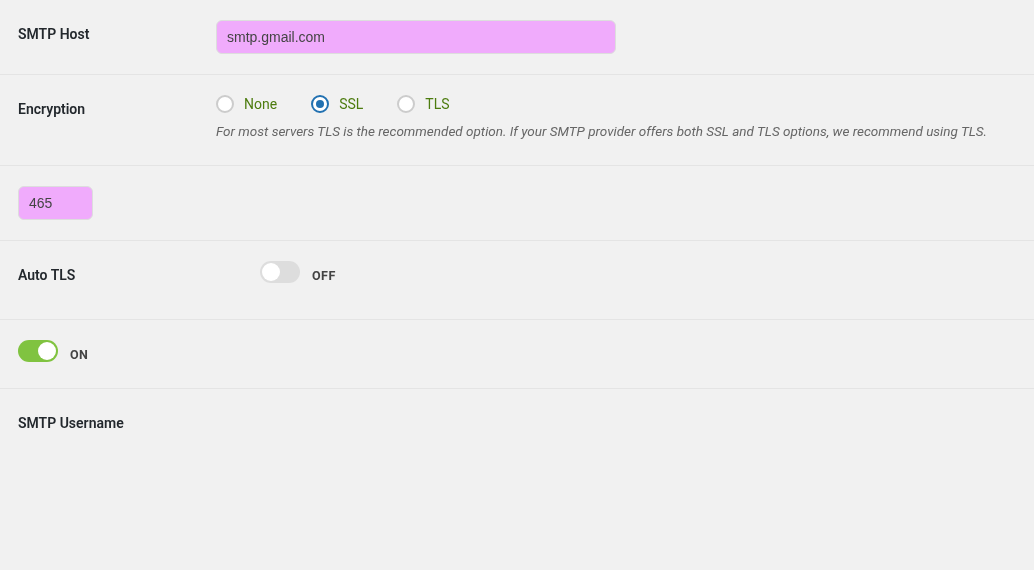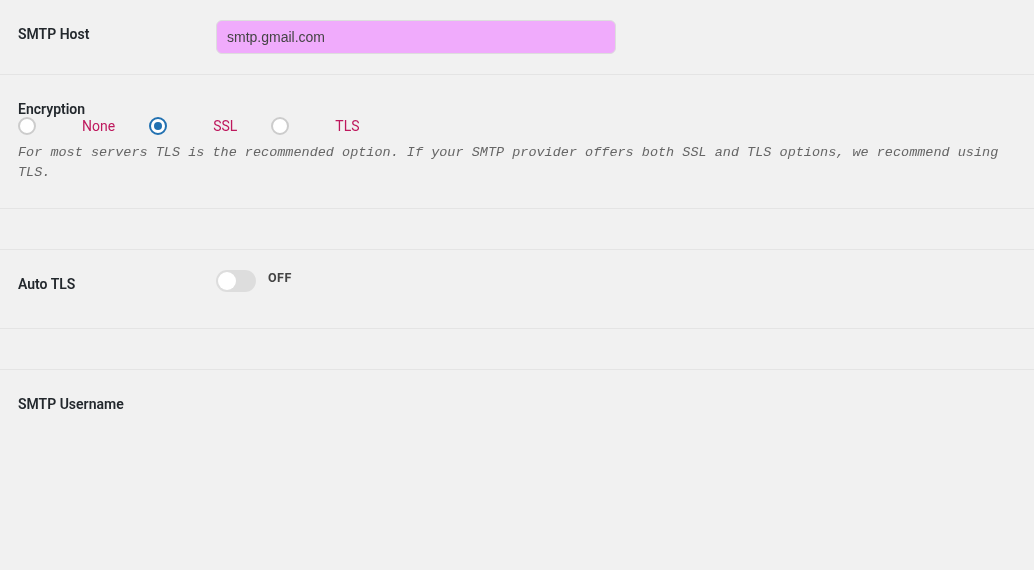--- a/index.html
+++ b/index.html
@@ -81,34 +81,32 @@
       border-color: #2271b1;
     }
     .radio-dot {
       width: 8px;
       height: 8px;
       border-radius: 50%;
       background: #2271b1;
     }
     .radio-label {
       font-size: 14px;
-      color: #be185d;
-      margin-left: 36px;
+      color: #4d7c0f;
     }
     .desc {
       font-style: italic;
       color: #666;
       font-size: 13.5px;
       line-height: 1.5;
       margin-top: 4px;
-      font-family: Liberation Mono, monospace;
     }
     .toggle-wrap {
       display: flex;
-      align-items: flex-start;
+      align-items: flex-end;
       gap: 12px;
       margin-bottom: 6px;
     }
     .toggle {
       width: 40px;
       height: 22px;
       border-radius: 11px;
       position: relative;
       cursor: pointer;
     }
@@ -133,24 +131,24 @@
       right: 2px;
     }
     .toggle-label {
       font-weight: 700;
       font-size: 12.5px;
       color: #444;
       letter-spacing: 0.5px;
     }
     .row-auto-tls {
       padding-bottom: 30px;
+      gap: 44px;
     }
     .row-encryption {
       padding-bottom: 24px;
-      flex-direction: column;
     }
   </style>
 </head>
 <body>
 
 <div class="form">
 
   <div class="row">
     <div class="label-col">SMTP Host</div>
     <div class="field-col">
@@ -175,34 +173,45 @@
         <label class="radio-option">
           <span class="radio"></span>
           <span class="radio-label">TLS</span>
         </label>
       </div>
       <div class="desc">For most servers TLS is the recommended option. If your SMTP provider offers both SSL and TLS options, we recommend using TLS.</div>
     </div>
   </div>
 
   <div class="row">
+    <div class="field-col">
+      <input type="text" class="input-narrow" value="465" style="">
+    </div>
   </div>
 
   <div class="row row-auto-tls">
     <div class="label-col">Auto TLS</div>
     <div class="field-col">
       <div class="toggle-wrap">
         <div class="toggle off">
           <div class="toggle-knob"></div>
         </div>
         <span class="toggle-label">OFF</span>
       </div>
     </div>
   </div>
 
   <div class="row">
+    <div class="field-col">
+      <div class="toggle-wrap">
+        <div class="toggle on">
+          <div class="toggle-knob"></div>
+        </div>
+        <span class="toggle-label">ON</span>
+      </div>
+    </div>
   </div>
 
   <div class="row">
     <div class="label-col">SMTP Username</div>
   </div>
 
 </div>
 
 </body></html>

